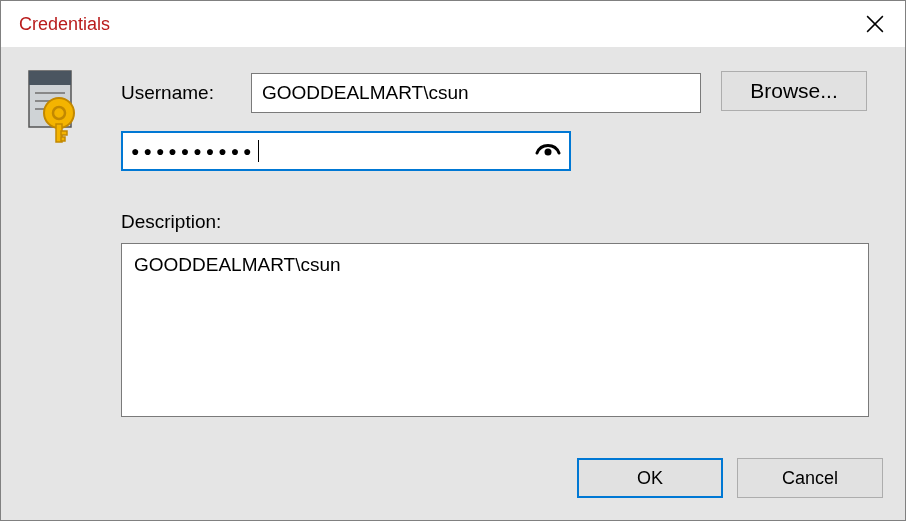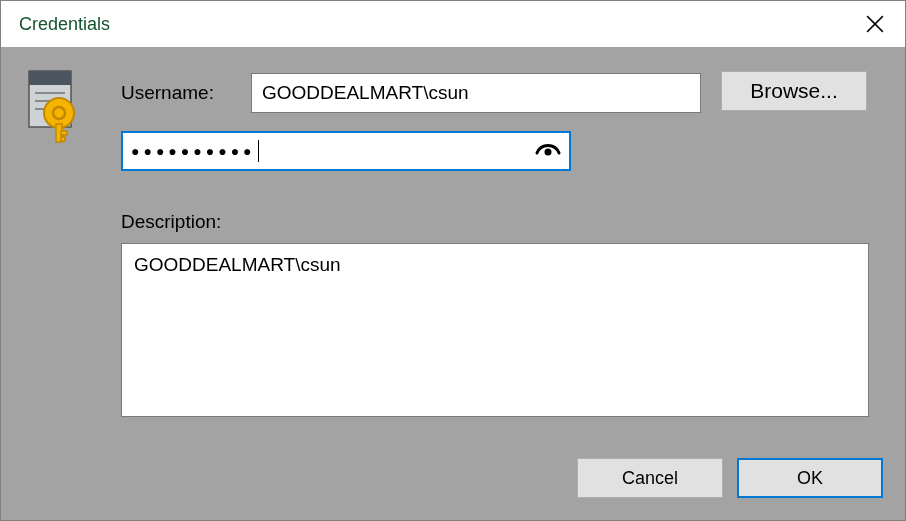--- a/index.html
+++ b/index.html
@@ -20,33 +20,33 @@
     .titlebar {
       height: 46px;
       display: flex;
       align-items: center;
       padding: 0 0 0 18px;
       background: #fff;
     }
     .titlebar .title {
       flex: 1;
       font-size: 18px;
-      color: #14532d;
+      color: #b91c1c;
     }
     .titlebar .close {
       width: 60px;
       height: 46px;
       display: flex;
       align-items: center;
       justify-content: center;
       cursor: pointer;
     }
     .titlebar .close svg { width: 18px; height: 18px; }
     .body {
-      background: #a3a3a3;
+      background: #e5e5e5;
       height: calc(100% - 46px);
       padding: 30px 20px 20px 20px;
       position: relative;
     }
     .cred-icon {
       position: absolute;
       left: 22px;
       top: 22px;
     }
     .form {
@@ -205,18 +205,18 @@
         </div>
       </div>
     </div>
 
     <button class="browse-btn">Browse...</button>
 
     <div class="desc-label">Description:</div>
     <textarea class="desc-box" style="">GOODDEALMART\csun</textarea>
 
     <div class="buttons">
+      <button class="btn btn-ok">OK</button>
       <button class="btn btn-cancel">Cancel</button>
-      <button class="btn btn-ok">OK</button>
     </div>
 
   </div>
 </div>
 
 </body></html>

